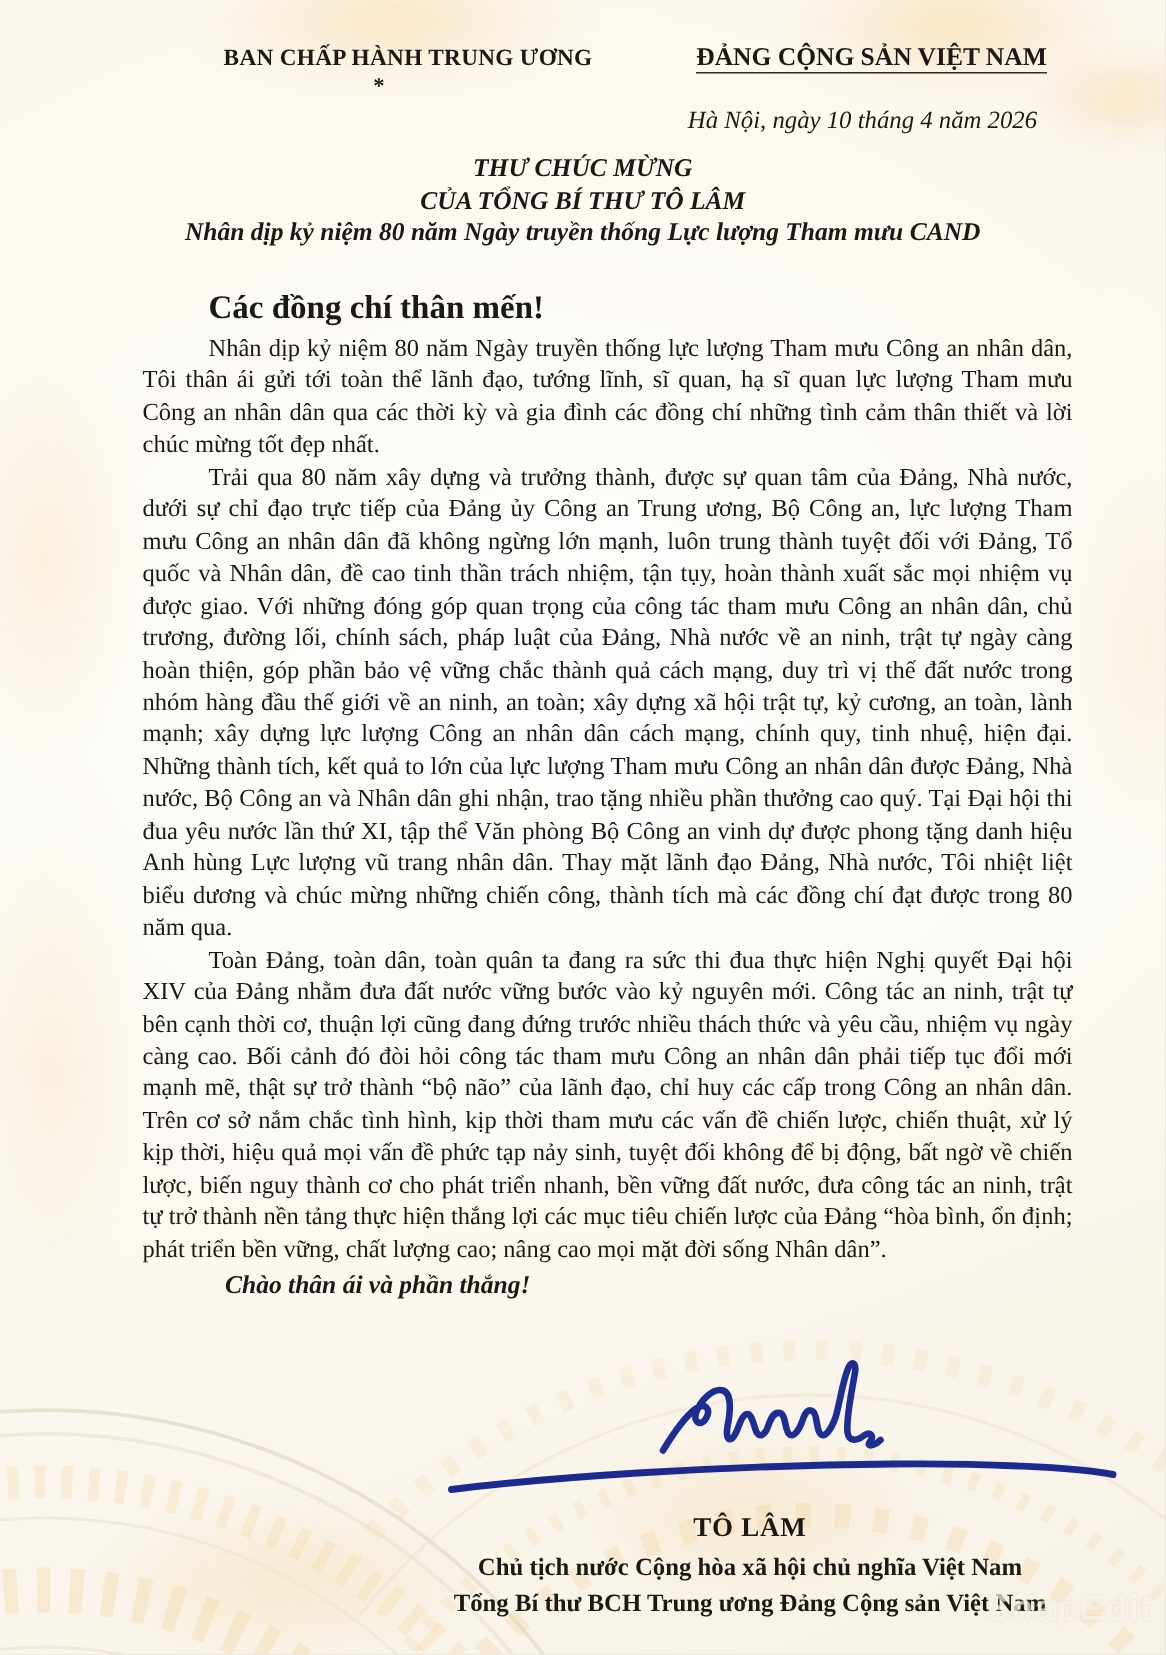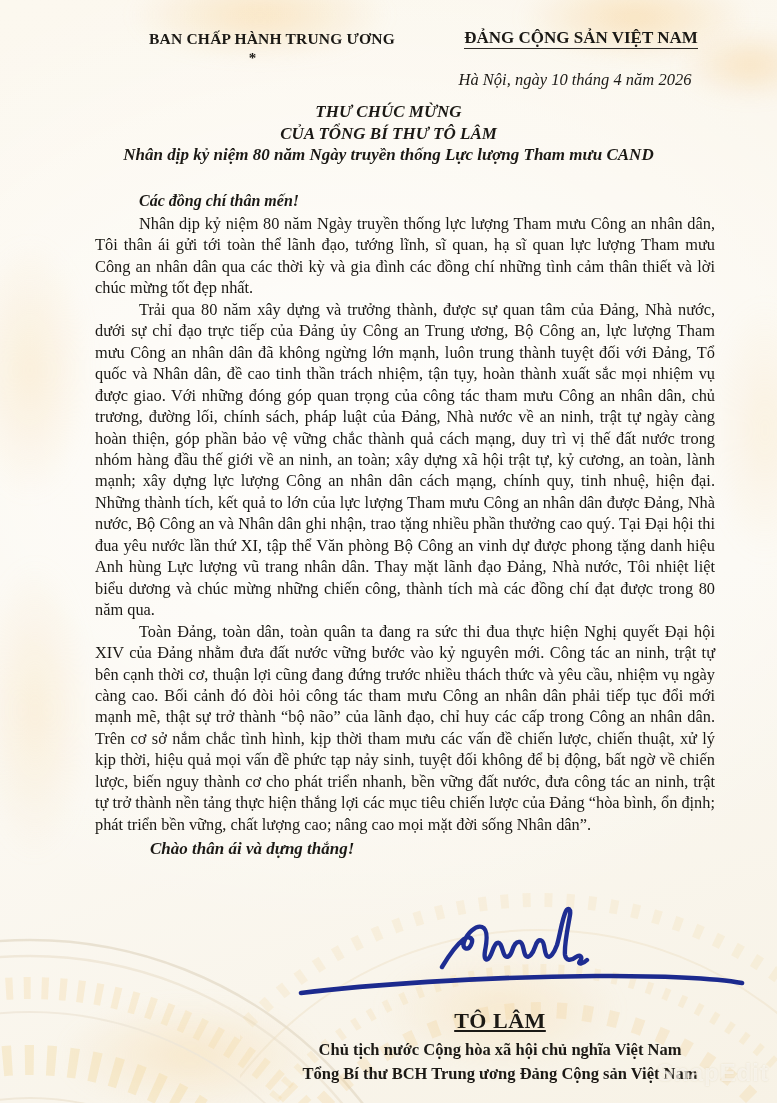--- a/index.html
+++ b/index.html
@@ -35,28 +35,28 @@
        font-weight:bold;font-size:17px;white-space:nowrap;}
   .party span{display:inline-block;border-bottom:1.6px solid #2e2c28;padding-bottom:0;}
   .dateline{position:absolute;left:425px;top:70px;width:300px;text-align:center;
        font-style:italic;font-size:16.5px;white-space:nowrap;}
   
   .titleblock{position:absolute;left:0;top:101px;width:777px;text-align:center;line-height:21.5px;}
   .t1,.t2,.t3,.t4{font-weight:bold;font-size:17px;font-style:italic;}
   .t4 span{display:inline-block;border-bottom:1.6px solid #2e2c28;padding-bottom:2px;}
   
   .bodytext{position:absolute;left:95px;top:192px;width:620px;}
-  .salutation{font-weight:bold;font-style:italic;font-size:16px;text-indent:44px;margin:0 0 3px 0;}
+  .salutation{font-weight:bold;font-size:22px;text-indent:44px;margin:0 0 3px 0;}
   .para{font-size:16.35px;line-height:21.45px;text-align:justify;text-indent:44px;margin:0;}
   .closing{font-weight:bold;font-style:italic;font-size:17px;margin:4px 0 0 55px;}
   
   .sig-scribble{position:absolute;left:438px;top:901px;}
   .sig-line{position:absolute;left:296px;top:971px;}
   .signer{position:absolute;left:225px;top:1008px;width:550px;text-align:center;}
-  .signer .name{font-weight:bold;font-size:22px;letter-spacing:.5px;margin-bottom:4px;text-decoration:underline;}
+  .signer .name{font-weight:bold;font-size:18px;letter-spacing:.5px;margin-bottom:4px;}
   .signer .role{font-weight:bold;font-size:16.5px;line-height:23.5px;}
   
   .watermark{position:absolute;right:8px;bottom:16px;
      font-family:Liberation Sans, sans-serif;
      font-weight:bold;font-size:24px;color:rgba(255,255,255,.55);
      text-shadow:0 0 2px rgba(210,195,160,.45);letter-spacing:1px;pointer-events:none;}
 </style>
 </head>
 <body>
 
@@ -106,21 +106,21 @@
     <div class="t1">THƯ CHÚC MỪNG</div>
     <div class="t2">CỦA TỔNG BÍ THƯ TÔ LÂM</div>
     <div class="t3">Nhân dịp kỷ niệm 80 năm Ngày truyền thống Lực lượng Tham mưu CAND</div>
   </div>
 
   <div class="bodytext">
     <p class="salutation">Các đồng chí thân mến!</p>
     <p class="para">Nhân dịp kỷ niệm 80 năm Ngày truyền thống lực lượng Tham mưu Công an nhân dân, Tôi thân ái gửi tới toàn thể lãnh đạo, tướng lĩnh, sĩ quan, hạ sĩ quan lực lượng Tham mưu Công an nhân dân qua các thời kỳ và gia đình các đồng chí những tình cảm thân thiết và lời chúc mừng tốt đẹp nhất.</p>
     <p class="para">Trải qua 80 năm xây dựng và trưởng thành, được sự quan tâm của Đảng, Nhà nước, dưới sự chỉ đạo trực tiếp của Đảng ủy Công an Trung ương, Bộ Công an, lực lượng Tham mưu Công an nhân dân đã không ngừng lớn mạnh, luôn trung thành tuyệt đối với Đảng, Tổ quốc và Nhân dân, đề cao tinh thần trách nhiệm, tận tụy, hoàn thành xuất sắc mọi nhiệm vụ được giao. Với những đóng góp quan trọng của công tác tham mưu Công an nhân dân, chủ trương, đường lối, chính sách, pháp luật của Đảng, Nhà nước về an ninh, trật tự ngày càng hoàn thiện, góp phần bảo vệ vững chắc thành quả cách mạng, duy trì vị thế đất nước trong nhóm hàng đầu thế giới về an ninh, an toàn; xây dựng xã hội trật tự, kỷ cương, an toàn, lành mạnh; xây dựng lực lượng Công an nhân dân cách mạng, chính quy, tinh nhuệ, hiện đại. Những thành tích, kết quả to lớn của lực lượng Tham mưu Công an nhân dân được Đảng, Nhà nước, Bộ Công an và Nhân dân ghi nhận, trao tặng nhiều phần thưởng cao quý. Tại Đại hội thi đua yêu nước lần thứ XI, tập thể Văn phòng Bộ Công an vinh dự được phong tặng danh hiệu Anh hùng Lực lượng vũ trang nhân dân. Thay mặt lãnh đạo Đảng, Nhà nước, Tôi nhiệt liệt biểu dương và chúc mừng những chiến công, thành tích mà các đồng chí đạt được trong 80 năm qua.</p>
     <p class="para">Toàn Đảng, toàn dân, toàn quân ta đang ra sức thi đua thực hiện Nghị quyết Đại hội XIV của Đảng nhằm đưa đất nước vững bước vào kỷ nguyên mới. Công tác an ninh, trật tự bên cạnh thời cơ, thuận lợi cũng đang đứng trước nhiều thách thức và yêu cầu, nhiệm vụ ngày càng cao. Bối cảnh đó đòi hỏi công tác tham mưu Công an nhân dân phải tiếp tục đổi mới mạnh mẽ, thật sự trở thành “bộ não” của lãnh đạo, chỉ huy các cấp trong Công an nhân dân. Trên cơ sở nắm chắc tình hình, kịp thời tham mưu các vấn đề chiến lược, chiến thuật, xử lý kịp thời, hiệu quả mọi vấn đề phức tạp nảy sinh, tuyệt đối không để bị động, bất ngờ về chiến lược, biến nguy thành cơ cho phát triển nhanh, bền vững đất nước, đưa công tác an ninh, trật tự trở thành nền tảng thực hiện thắng lợi các mục tiêu chiến lược của Đảng “hòa bình, ổn định; phát triển bền vững, chất lượng cao; nâng cao mọi mặt đời sống Nhân dân”.</p>
-    <p class="closing">Chào thân ái và dựng thắng!</p>
+    <p class="closing">Chào thân ái và phần thắng!</p>
   </div>
 
   <svg class="sig-scribble" width="165" height="80" viewBox="0 0 165 80">
     <path d="M4,66 C10,56 18,44 26,38 C32,34 36,38 33,44 C30,50 24,48 26,41 C29,32 38,24 44,26 C50,28 49,40 47,50 C46,56 47,60 50,58 C54,55 55,44 59,42 C63,40 64,48 66,53 C68,58 72,56 74,50 C76,44 78,40 82,41 C86,42 85,52 88,55 C91,58 95,52 97,46 C99,40 101,38 104,40 C107,42 106,52 109,55 C112,58 116,52 119,44 C122,34 124,18 128,10 C130,6 133,8 132,14 C130,26 126,44 127,54 C128,60 133,60 138,56 C142,53 145,56 142,60 C139,64 145,63 149,59" fill="none" stroke="#1e2d92" stroke-width="4.4" stroke-linecap="round" stroke-linejoin="round"></path>
   </svg>
   <svg class="sig-line" width="452" height="28" viewBox="0 0 452 28">
     <path d="M5,22 C70,14 180,6 300,5 C360,4.5 420,7 446,12" fill="none" stroke="#1c2a8e" stroke-width="4.6" stroke-linecap="round"></path>
   </svg>
 
   <div class="signer">

